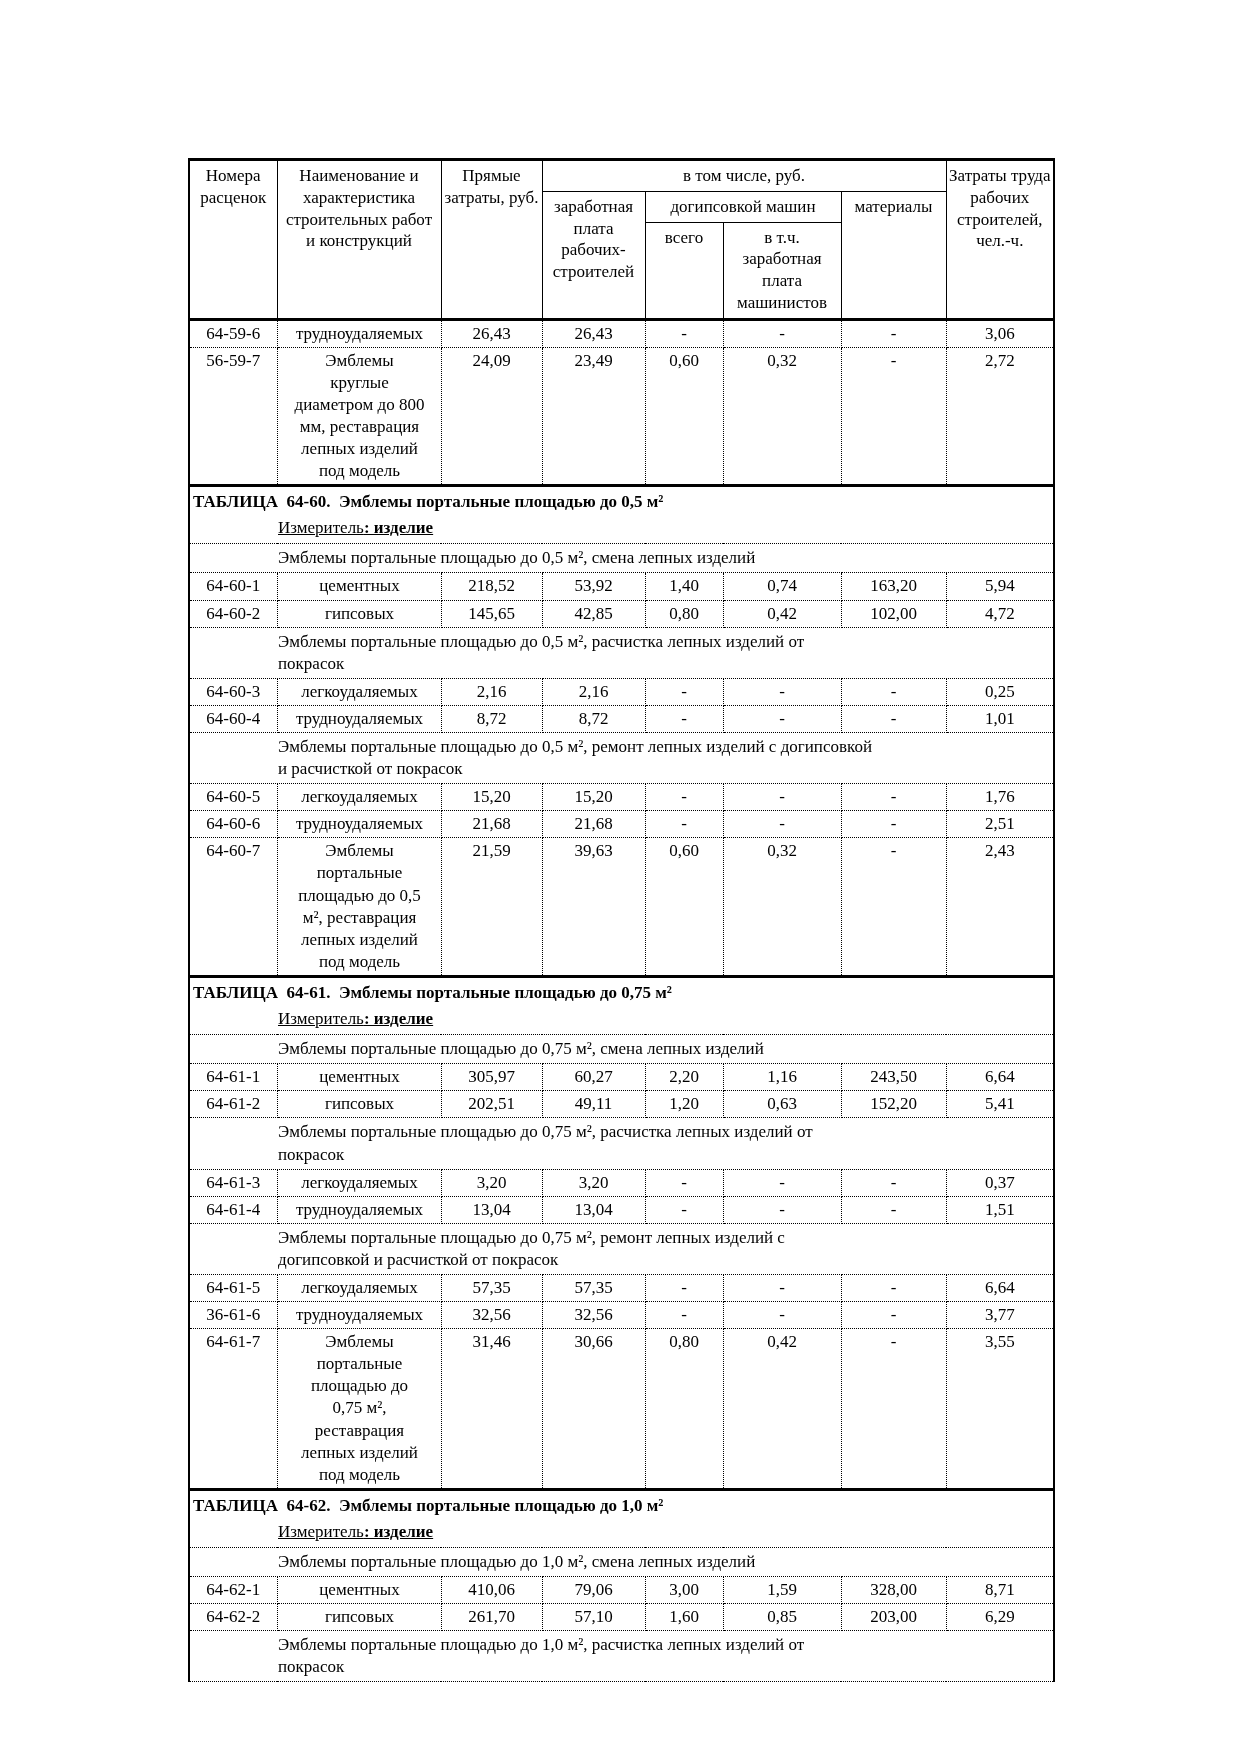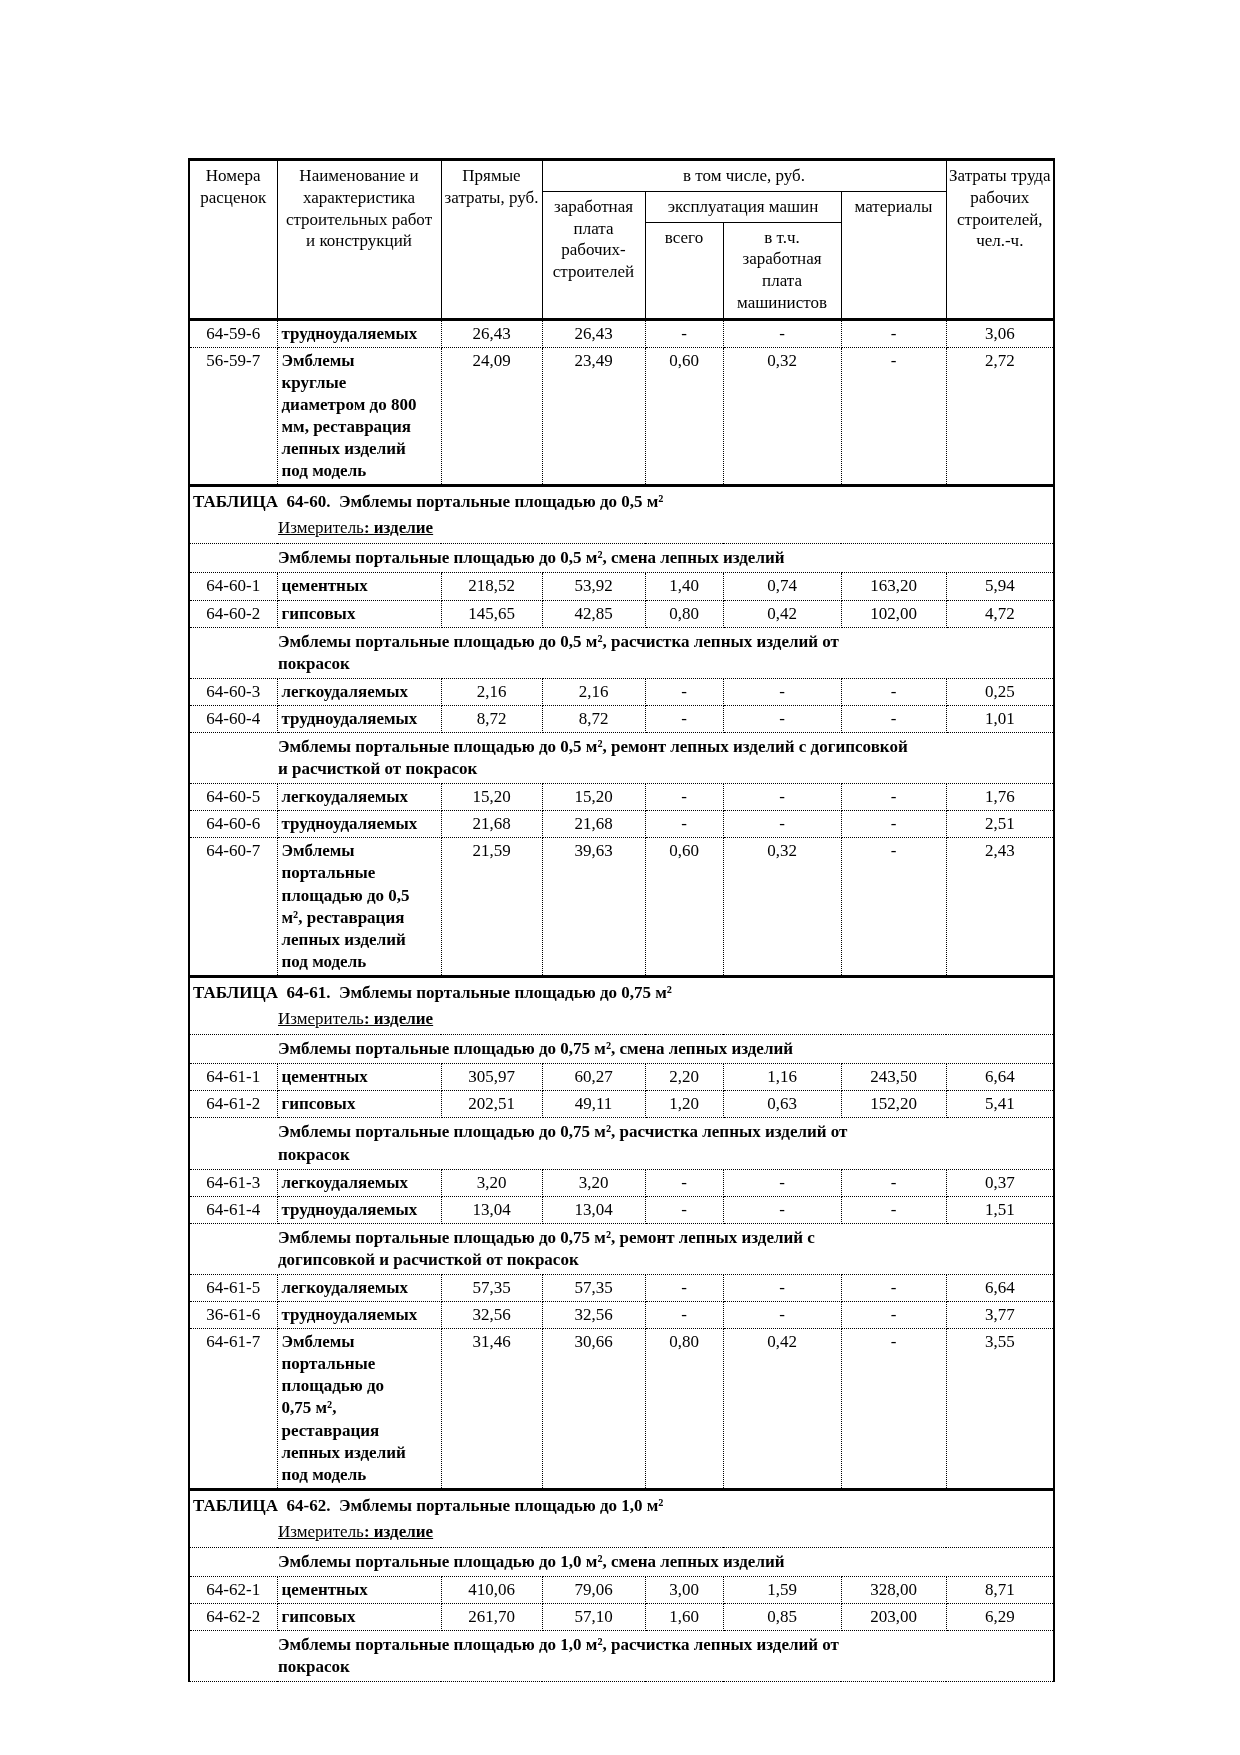--- a/index.html
+++ b/index.html
@@ -44,24 +44,23 @@
   thead th.bb { border-bottom: 3px solid #000; }
   tbody td {
     border: 1px dotted #000;
     font-size: 17px;
     line-height: 1.3;
     vertical-align: top;
     padding: 2px 3px;
   }
   tbody td.c { text-align: center; }
   tbody td.name {
-    text-align: left;
+    text-align: center;
     padding-left: 4px;
     white-space: pre-wrap;
-    font-weight: bold;
   }
   tr.full td {
     border-left: none;
     border-right: none;
     text-align: left;
     white-space: pre-wrap;
   }
   tr.title td {
     border-top: 3px solid #000;
     border-bottom: none;
@@ -73,21 +72,21 @@
     border-top: none;
     border-bottom: 1px dotted #000;
     padding-left: 88px;
     padding-bottom: 4px;
     text-decoration: underline;
   }
   tr.measure .b { font-weight: bold; }
   tr.section td {
     border-top: none;
     border-bottom: 1px dotted #000;
-    font-weight: bold;
+    font-weight: normal;
     padding: 3px 8px 3px 88px;
   }
 </style>
 </head>
 <body>
 
 <div class="sheet">
   <table class="est">
     <colgroup>
       <col style="width:88px">
@@ -102,21 +101,21 @@
     <thead>
       <tr>
         <th rowspan="3" class="bb">Номера расценок</th>
         <th rowspan="3" class="bb">Наименование и характеристика строительных работ и конструкций</th>
         <th rowspan="3" class="bb">Прямые затраты, руб.</th>
         <th colspan="4">в том числе, руб.</th>
         <th rowspan="3" class="bb">Затраты труда рабочих строителей, чел.-ч.</th>
       </tr>
       <tr>
         <th rowspan="2" class="bb">заработная плата рабочих-строителей</th>
-        <th colspan="2">эксплуатация машин</th>
+        <th colspan="2">догипсовкой машин</th>
         <th rowspan="2" class="bb">материалы</th>
       </tr>
       <tr>
         <th class="bb">всего</th>
         <th class="bb">в т.ч. заработная плата машинистов</th>
       </tr>
     </thead>
     <tbody>
         <tr>
           <td class="c">64-59-6</td>

